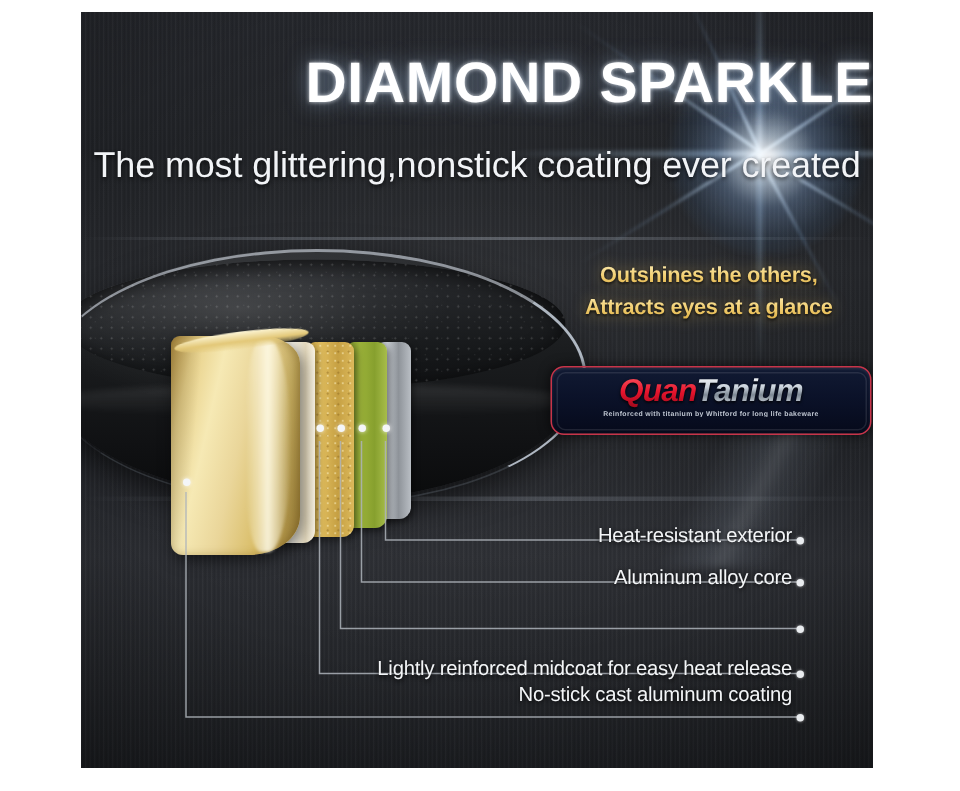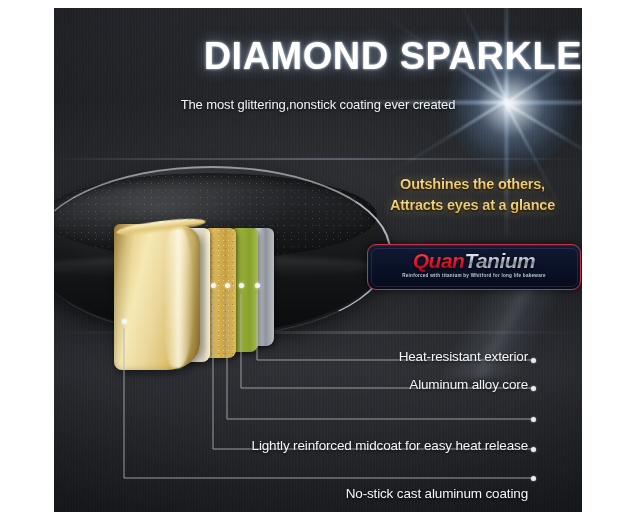--- a/index.html
+++ b/index.html
@@ -51,21 +51,21 @@
 
   
   #title{
     position:absolute;left:0;top:27px;width:100%;text-align:right;
     font-size:38px;font-weight:700;letter-spacing:.5px;color:#ffffff;
     text-shadow:0 0 14px rgba(180,215,255,.55),0 0 3px rgba(255,255,255,.85);
     white-space:nowrap;z-index:6;
   }
   #subtitle{
     position:absolute;left:0;top:89px;width:100%;text-align:center;
-    font-size:13px;font-weight:400;color:#f2f4f7;letter-spacing:-.1px;
+    font-size:24px;font-weight:400;color:#f2f4f7;letter-spacing:-.1px;
     text-shadow:0 1px 3px rgba(0,0,0,.7);white-space:nowrap;z-index:6;
   }
 
   
   #tagline{position:absolute;left:316px;top:166px;width:205px;z-index:7;text-align:center;}
   #tagline div{
     font-size:14.5px;font-weight:700;line-height:21px;letter-spacing:-.2px;white-space:nowrap;
     color:#f5d98a;
     background:linear-gradient(180deg,#fdf0bd 0%,#f2cf72 48%,#d6a436 100%);
     -webkit-background-clip:text;background-clip:text;-webkit-text-fill-color:transparent;
@@ -280,17 +280,17 @@
 
     <div class="enddot" style="left:477px;top:350px;"></div>
     <div class="enddot" style="left:477px;top:378px;"></div>
     <div class="enddot" style="left:477px;top:409px;"></div>
     <div class="enddot" style="left:477px;top:439px;"></div>
     <div class="enddot" style="left:477px;top:468px;"></div>
 
     <div class="calloutlbl" style="top:341px;">Heat-resistant exterior</div>
     <div class="calloutlbl" style="top:369px;">Aluminum alloy core</div>
     <div class="calloutlbl" style="top:430px;">Lightly reinforced midcoat for easy heat release</div>
-    <div class="calloutlbl" style="top:478px;margin-left:48px;">No-stick cast aluminum coating</div>
+    <div class="calloutlbl" style="top:447px;margin-left:48px;">No-stick cast aluminum coating</div>
 
     <div id="vign"></div>
   </div>
 </div>
 
 </body></html>

